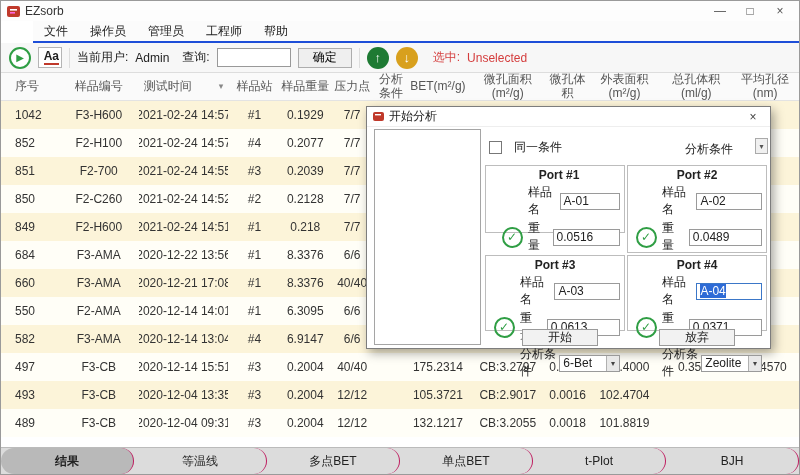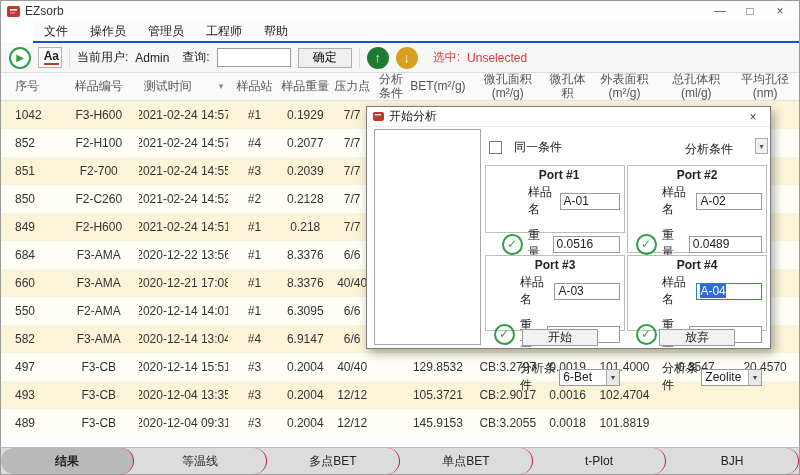--- a/index.html
+++ b/index.html
@@ -72,21 +72,21 @@
   .port { position:absolute; width:140px; border:1px solid #bdbdbd; background:#fff; }
   .p1 { left:118px; top:58px;  height:68px;padding-left:8px; }
   .p2 { left:260px; top:58px;  height:88px; }
   .p3 { left:118px; top:148px; height:76px; }
   .p4 { left:260px; top:148px; height:76px; }
   .port-title { text-align:center; font-weight:bold; padding-top:2px; font-size:12px; }
   .port-grid { display:flex; padding:2px 4px 2px 2px; }
   .port-checkcol { width:32px; display:flex; align-items:center; justify-content:center; }
   .check-circle { width:21px; height:21px; border-radius:50%; border:2px solid #2f9e44; color:#2f9e44;
                   display:flex; align-items:center; justify-content:center; font-size:12px; font-weight:bold; }
-  .fields { flex:1; display:flex; flex-direction:column; gap:9px; }
+  .fields { flex:1; display:flex; flex-direction:column; gap:2px; }
   .frow { display:flex; align-items:center; justify-content:flex-end; gap:3px; }
   .flabel { font-size:12px; }
   .tbox { width:74px; height:17px; border:1px solid #9a9a9a; background:#fff; font-size:12px;
           display:flex; align-items:center; padding:0 3px; overflow:hidden; }
   .tbox.focused { border:1px solid #3b77c8; }
   .sel-text { background:#2e6bd6; color:#fff; }
   .combo { position:relative; padding-right:14px; }
   .combo-arrow { position:absolute; right:0; top:0; bottom:0; width:13px; background:#e8e8e8;
                  border-left:1px solid #b0b0b0; display:flex; align-items:center; justify-content:center;
                  font-size:8px; color:#444; }
@@ -328,21 +328,21 @@
           <div class="tcell c12"></div>
         </div>
         <div class="trow base">
           <div class="tcell c0">497</div>
           <div class="tcell c1">F3-CB</div>
           <div class="tcell c2">2020-12-14 15:51</div>
           <div class="tcell c3">#3</div>
           <div class="tcell c4">0.2004</div>
           <div class="tcell c5">40/40</div>
           <div class="tcell c6"></div>
-          <div class="tcell c7">129.8532</div>
+          <div class="tcell c7">175.2314</div>
           <div class="tcell c8">CB:3.2797</div>
           <div class="tcell c9">0.0019</div>
           <div class="tcell c10">101.4000</div>
           <div class="tcell c11">0.3547</div>
           <div class="tcell c12">20.4570</div>
         </div>
         <div class="trow alt">
           <div class="tcell c0">493</div>
           <div class="tcell c1">F3-CB</div>
           <div class="tcell c2">2020-12-04 13:35</div>
@@ -358,21 +358,21 @@
           <div class="tcell c12"></div>
         </div>
         <div class="trow base">
           <div class="tcell c0">489</div>
           <div class="tcell c1">F3-CB</div>
           <div class="tcell c2">2020-12-04 09:31</div>
           <div class="tcell c3">#3</div>
           <div class="tcell c4">0.2004</div>
           <div class="tcell c5">12/12</div>
           <div class="tcell c6"></div>
-          <div class="tcell c7">145.9153</div>
+          <div class="tcell c7">132.1217</div>
           <div class="tcell c8">CB:3.2055</div>
           <div class="tcell c9">0.0018</div>
           <div class="tcell c10">101.8819</div>
           <div class="tcell c11"></div>
           <div class="tcell c12"></div>
         </div>
       </div>
   </div>
 
   <div class="bottombar">

